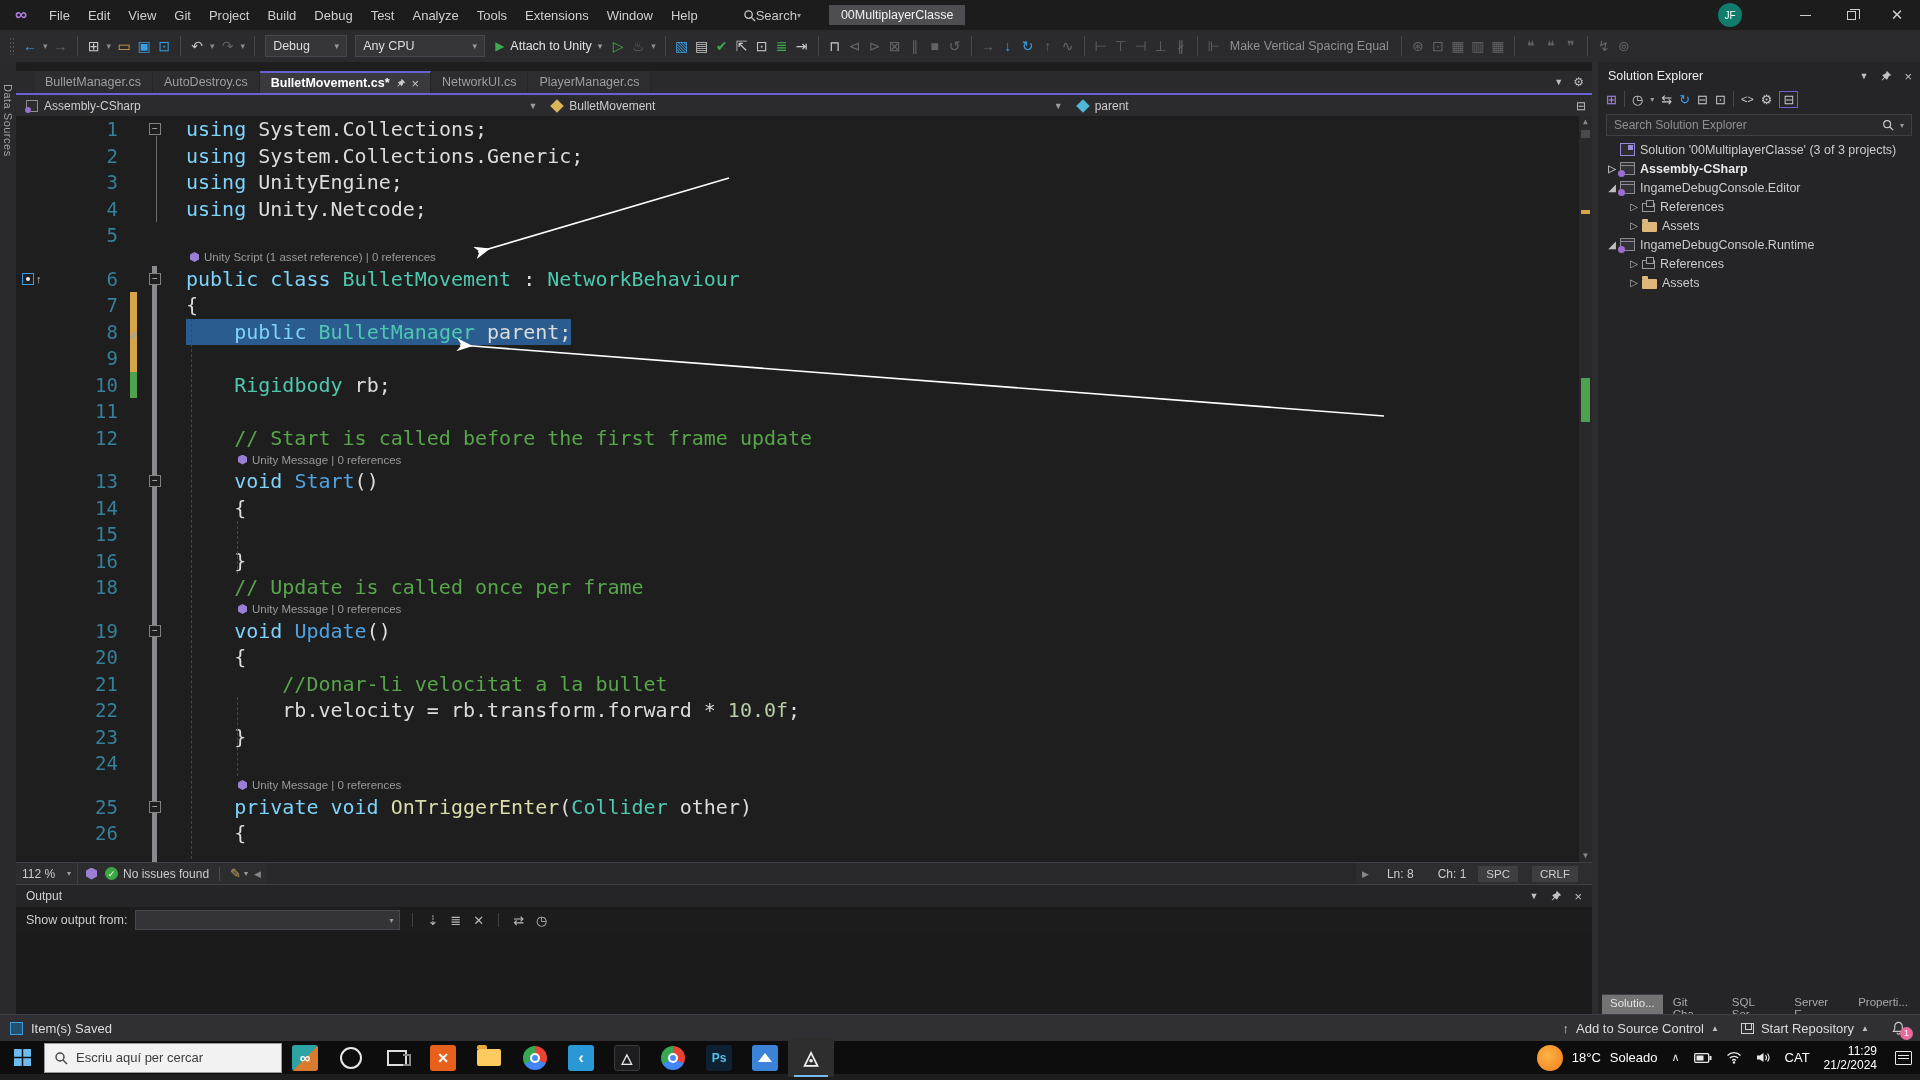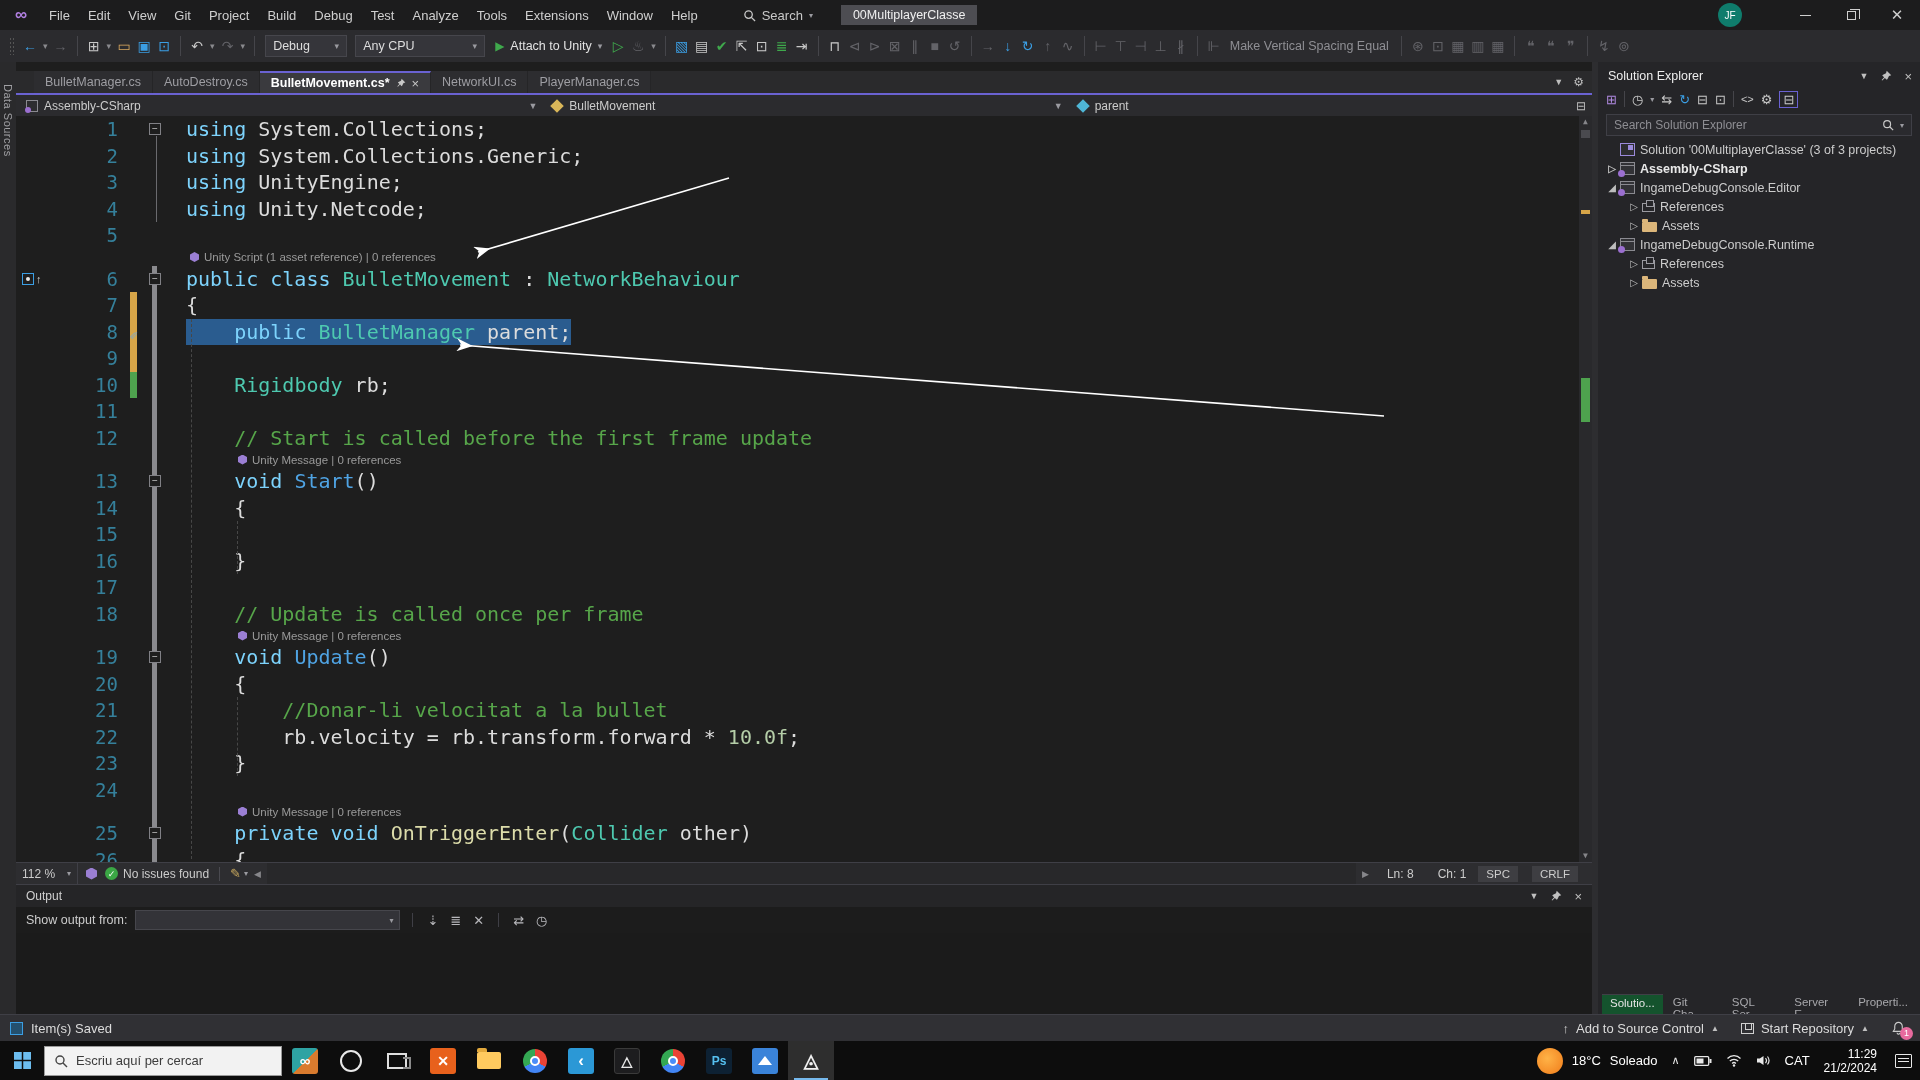--- a/index.html
+++ b/index.html
@@ -6,21 +6,21 @@
   html,body { width:1920px; height:1080px; overflow:hidden; background:#1e1e1e;
               font-family:"Liberation Sans", sans-serif; -webkit-font-smoothing:antialiased; }
   #root { position:relative; width:1920px; height:1080px; background:#1e1e1e; }
 
   
   #titlebar { position:absolute; top:0; left:0; width:1920px; height:30px;
               background:#1c1c1d; display:flex; align-items:center; color:#cfcfcf; font-size:13px; }
   .vslogo { width:22px; height:18px; margin:0 8px 0 10px; color:#b07fe0; font-size:17px; font-weight:bold;
             display:flex; align-items:center; justify-content:center; }
   .mi { padding:0 9px; height:30px; display:flex; align-items:center; cursor:default; }
-  #tb-search { margin-left:26px; display:flex; align-items:center; gap:6px; color:#c8c8c8;
+  #tb-search { margin-left:26px; display:flex; align-items:center; color:#c8c8c8;
                padding:2px 10px; }
   #title-badge { margin-left:18px; background:#4d4d52; color:#f0f0f0; padding:3px 12px; font-size:12.5px; }
   #tb-right { margin-left:auto; display:flex; align-items:center; height:30px; }
   #avatar { width:24px; height:24px; border-radius:50%; background:#0f7c6c; color:#fff; font-size:10px;
             display:flex; align-items:center; justify-content:center; margin-right:40px; }
   .winbtn { width:46px; height:30px; display:flex; align-items:center; justify-content:center; color:#cfcfcf; }
   .wb-min { width:11px; height:1px; background:#cfcfcf; display:block; }
   .wb-res { width:9px; height:9px; border:1px solid #cfcfcf; position:relative; display:block; }
   .wb-res::before { content:""; position:absolute; left:2px; top:-3px; width:9px; height:9px;
                     border:1px solid #cfcfcf; border-left:none; border-bottom:none; }
@@ -151,38 +151,38 @@
   .ti-sol::after { content:""; position:absolute; right:1px; top:1px; width:5px; height:5px; background:#9b8adb; }
   .ti-proj { border:1px solid #8a8a90; background:#323236; }
   .ti-proj::before { content:""; position:absolute; left:0; top:2px; right:0; height:1px; background:#8a8a90; }
   .ti-proj::after { content:""; position:absolute; left:-3px; bottom:-3px; width:7px; height:7px; border-radius:50%; background:#9b6fd0; }
   .ti-ref { border:1px solid #9a9aa0; width:13px; height:9px; margin-top:2px; }
   .ti-ref::after { content:""; position:absolute; left:3px; top:-4px; width:6px; height:5px; border:1px solid #9a9aa0; background:#252528; }
   .ti-folder { background:#dcb67a; height:10px; margin-top:3px; border-radius:1px; }
   .ti-folder::before { content:""; position:absolute; top:-3px; left:0; width:6px; height:3px; background:#dcb67a; border-radius:1px 1px 0 0; }
   #paneltabs { height:20px; display:flex; gap:2px; padding:0 4px; font-size:11.5px; align-items:stretch; background:#252528; }
   .ptab { padding:2px 8px 0 8px; color:#a8a8ac; }
-  .ptab.active { background:#14532d; color:#e4e4e4; border-top:1px solid #3f3f46; }
+  .ptab.active { background:#737373; color:#e4e4e4; border-top:1px solid #3f3f46; }
 
   
   #statusbar { position:absolute; top:1014px; left:0; width:1920px; height:27px; background:#303034;
                border-top:1px solid #3f3f46; display:flex; align-items:center; font-size:13px; color:#dcdcdc; }
   #sb-ico { width:13px; height:13px; border:1px solid #3b9ee3; background:#24506e; margin:0 8px 0 10px; }
   .sb-right { margin-left:auto; display:flex; align-items:center; gap:22px; padding-right:14px; }
   .sb-btn { display:flex; align-items:center; gap:7px; }
   .sb-car { font-size:8px; color:#c0c0c0; }
   .sb-upicon { font-size:13px; color:#d0d0d0; }
   .sb-repoicon { width:13px; height:11px; border:1px solid #d0d0d0; position:relative; }
   .sb-repoicon::after{ content:""; position:absolute; left:3px; top:0; width:5px; height:5px; border:1px solid #d0d0d0; border-top:none; }
   #bell { position:relative; }
   #bell .badge { position:absolute; right:-7px; bottom:-4px; min-width:13px; height:13px; border-radius:7px;
                  background:#e86a9e; color:#fff; font-size:9px; display:flex; align-items:center; justify-content:center; padding:0 3px; }
 
   
-  #taskbar { position:absolute; top:1041px; left:0; width:1920px; height:39px; background:#0d0d0d;
+  #taskbar { position:absolute; top:1041px; left:0; width:1920px; height:33px; background:#0d0d0d;
              display:flex; align-items:center; color:#fff; }
   #startbtn { width:44px; height:39px; display:flex; align-items:center; justify-content:center; }
   #tsearch { width:238px; height:30px; background:#f2f2f2; border:1px solid #9a9a9a; display:flex;
              align-items:center; gap:8px; padding:0 9px; color:#3c3c3c; font-size:13px; }
   .tkapp { width:46px; height:39px; display:flex; align-items:center; justify-content:center; position:relative; }
   .tkapp.active { background:#2e2e2e; }
   .tkapp.active::after { content:""; position:absolute; bottom:0; left:6px; right:6px; height:2px; background:#76b9ed; }
   .tile { width:26px; height:26px; border-radius:3px; display:flex; align-items:center; justify-content:center;
           font-size:14px; font-weight:bold; }
   .ap-vsc1 { background:linear-gradient(135deg,#2ea3a3 0 50%,#d97b2e 50% 100%); color:#fff; font-size:15px; }
@@ -412,21 +412,20 @@
             <div class="crow"><span class="m0"></span><span class="num">11</span><span class="chg"></span><span class="fold"></span><span class="codetext"></span></div>
             <div class="crow"><span class="m0"></span><span class="num">12</span><span class="chg"></span><span class="fold"></span><span class="codetext"><span class="s-c">    // Start is called before the first frame update</span></span></div>
             <div class="lensrow" style="padding-left: 222px;">
               <span class="hex"></span>
               <span>Unity Message | 0 references</span>
             </div>
             <div class="crow"><span class="m0"></span><span class="num">13</span><span class="chg"></span><span class="fold"><span class="foldbox">−</span></span><span class="codetext"><span class="s-p">    </span><span class="s-k">void</span><span class="s-m"> Start</span><span class="s-p">()</span></span></div>
             <div class="crow"><span class="m0"></span><span class="num">14</span><span class="chg"></span><span class="fold"></span><span class="codetext"><span class="s-p">    {</span></span></div>
             <div class="crow"><span class="m0"></span><span class="num">15</span><span class="chg"></span><span class="fold"></span></div>
             <div class="crow"><span class="m0"></span><span class="num">16</span><span class="chg"></span><span class="fold"></span><span class="codetext"><span class="s-p">    }</span></span></div>
-            <div class="crow"><span class="m0"></span><span class="num">17</span><span class="chg"></span><span class="fold"></span><span class="codetext"></span></div>
             <div class="crow"><span class="m0"></span><span class="num">18</span><span class="chg"></span><span class="fold"></span><span class="codetext"><span class="s-c">    // Update is called once per frame</span></span></div>
             <div class="lensrow" style="padding-left: 222px;">
               <span class="hex"></span>
               <span>Unity Message | 0 references</span>
             </div>
             <div class="crow"><span class="m0"></span><span class="num">19</span><span class="chg"></span><span class="fold"><span class="foldbox">−</span></span><span class="codetext"><span class="s-p">    </span><span class="s-k">void</span><span class="s-m"> Update</span><span class="s-p">()</span></span></div>
             <div class="crow"><span class="m0"></span><span class="num">20</span><span class="chg"></span><span class="fold"></span><span class="codetext"><span class="s-p">    {</span></span></div>
             <div class="crow"><span class="m0"></span><span class="num">21</span><span class="chg"></span><span class="fold"></span><span class="codetext"><span class="s-c">        //Donar-li velocitat a la bullet</span></span></div>
             <div class="crow"><span class="m0"></span><span class="num">22</span><span class="chg"></span><span class="fold"></span><span class="codetext"><span class="s-p">        rb.velocity = rb.transform.forward * </span><span class="s-n">10.0f</span><span class="s-p">;</span></span></div>
             <div class="crow"><span class="m0"></span><span class="num">23</span><span class="chg"></span><span class="fold"></span><span class="codetext"><span class="s-p">    }</span></span></div>

